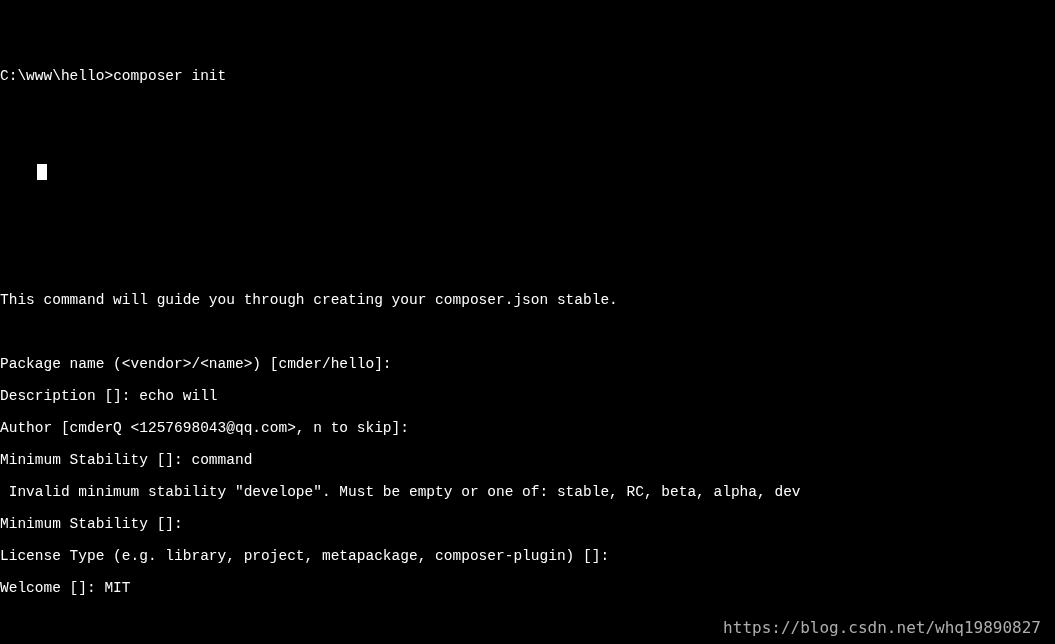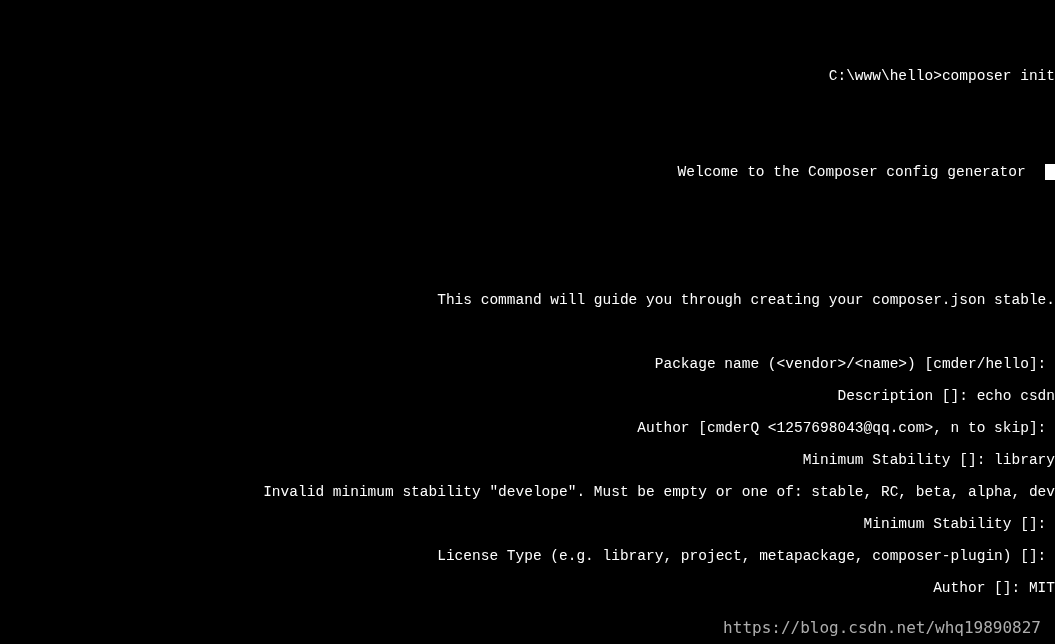--- a/index.html
+++ b/index.html
@@ -16,21 +16,20 @@
       width: 1055px;
       height: 644px;
       overflow: hidden;
       position: relative;
       padding: 4px 0 0 0;
       white-space: pre;
     }
     .line {
       white-space: pre;
       min-height: 16px;
-      text-align: right;
     }
     .cursor {
       display: inline-block;
       width: 10px;
       height: 16px;
       background: #ffffff;
       vertical-align: top;
       margin-left: 2px;
     }
     .watermark {
@@ -44,34 +43,34 @@
     }
   </style>
 </head>
 <body>
 
 
 
 <div class="line"><span>C:\www\hello&gt;</span><span>composer init</span></div>
 <div class="line"></div>
 <div class="line"></div>
-<div class="line"><span>  </span><span>Welcome to the Composer config generator</span><span>  </span><span class="cursor"></span></div>
+<div class="line"><span>  </span><span>  </span><span class="cursor"></span></div>
 <div class="line"></div>
 <div class="line"></div>
 <div class="line"></div>
 <div class="line">This command will guide you through creating your composer.json stable.</div>
 <div class="line"></div>
 <div class="line"><span>Package name (&lt;vendor&gt;/&lt;name&gt;) [cmder/hello]: </span></div>
-<div class="line"><span>Description []: </span><span>echo csdn</span></div>
+<div class="line"><span>Description []: </span><span>echo will</span></div>
 <div class="line"><span>Author [cmderQ &lt;1257698043@qq.com&gt;, n to skip]: </span></div>
-<div class="line"><span>Minimum Stability []: </span><span>library</span></div>
+<div class="line"><span>Minimum Stability []: </span><span>command</span></div>
 <div class="line"> Invalid minimum stability "develope". Must be empty or one of: stable, RC, beta, alpha, dev</div>
 <div class="line"><span>Minimum Stability []: </span></div>
 <div class="line"><span>License Type (e.g. library, project, metapackage, composer-plugin) []: </span></div>
-<div class="line"><span>Author []: </span><span>MIT</span></div>
+<div class="line"><span>Welcome []: </span><span>MIT</span></div>
 <div class="line"></div>
 
 
 
 
 
 
 
 
 

